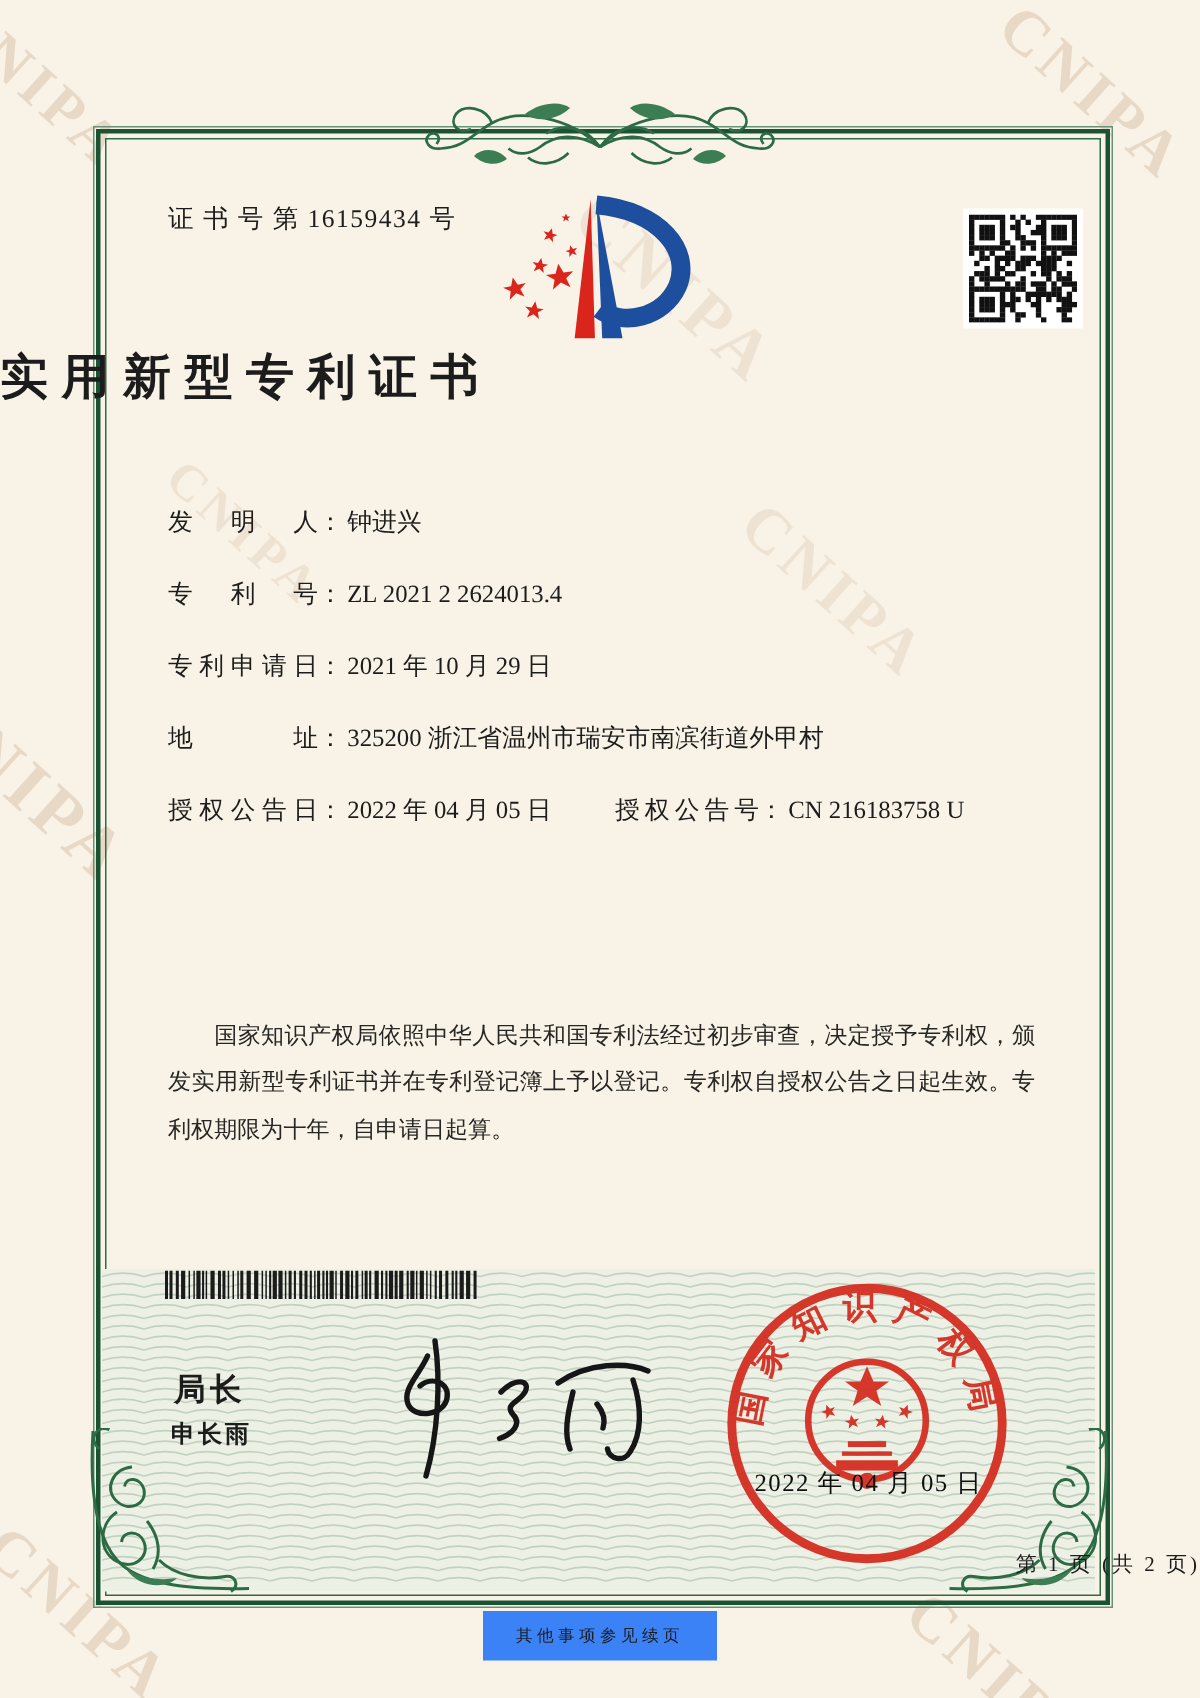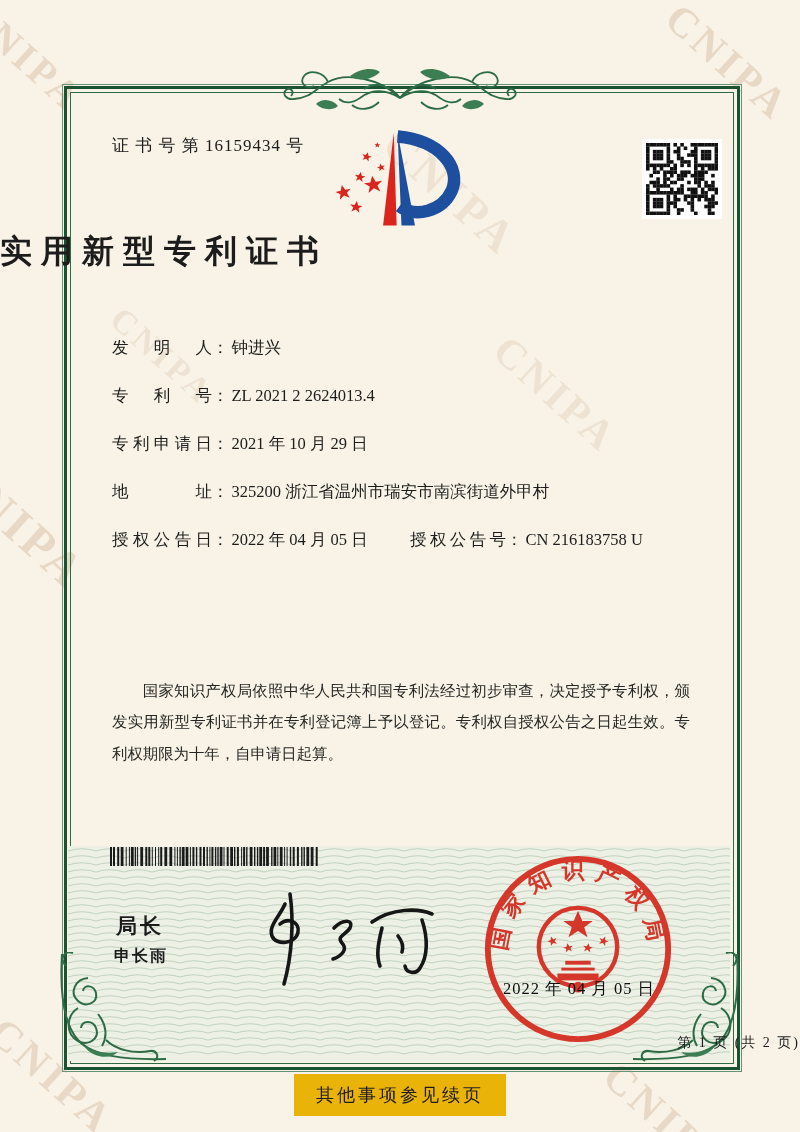--- a/index.html
+++ b/index.html
@@ -37,21 +37,21 @@
   .sig-title{position:absolute;left:116px;top:912px;font-size:21px;font-weight:600;letter-spacing:3px;
              font-family:"Liberation Sans","DejaVu Sans",sans-serif;}
   .sig-name{position:absolute;left:114px;top:946px;font-size:16px;font-weight:600;letter-spacing:2px;
              font-family:"Liberation Sans","DejaVu Sans",sans-serif;}
   .sig-svg{position:absolute;left:230px;top:886px;}
   .seal{position:absolute;left:480px;top:851px;line-height:0;opacity:.93;}
   .seal-date{position:absolute;left:490px;top:978px;width:178px;text-align:center;
              font-size:16.5px;letter-spacing:1px;color:#0e0e0e;}
   .page-num{position:absolute;left:0;top:1034px;width:100%;text-align:right;font-size:14px;letter-spacing:2px;}
   .cont-note{position:absolute;left:0;top:1074px;width:100%;text-align:center;}
-  .cont-note span{display:inline-block;background:#eab308;padding:9px 22px;font-size:18px;letter-spacing:3px;}
+  .cont-note span{display:inline-block;background:#3b82f6;padding:9px 22px;font-size:11px;letter-spacing:3px;}
   .orn{position:absolute;line-height:0;}
 </style>
 </head>
 <body>
 
 <div class="page">
 
   <span class="wm" style="left:-14px;top:-10px;font-size:40px;">CNIPA</span>
   <span class="wm" style="left:688px;top:-6px;font-size:42px;">CNIPA</span>
   <span class="wm light" style="left:408px;top:118px;font-size:46px;">CNIPA</span>

